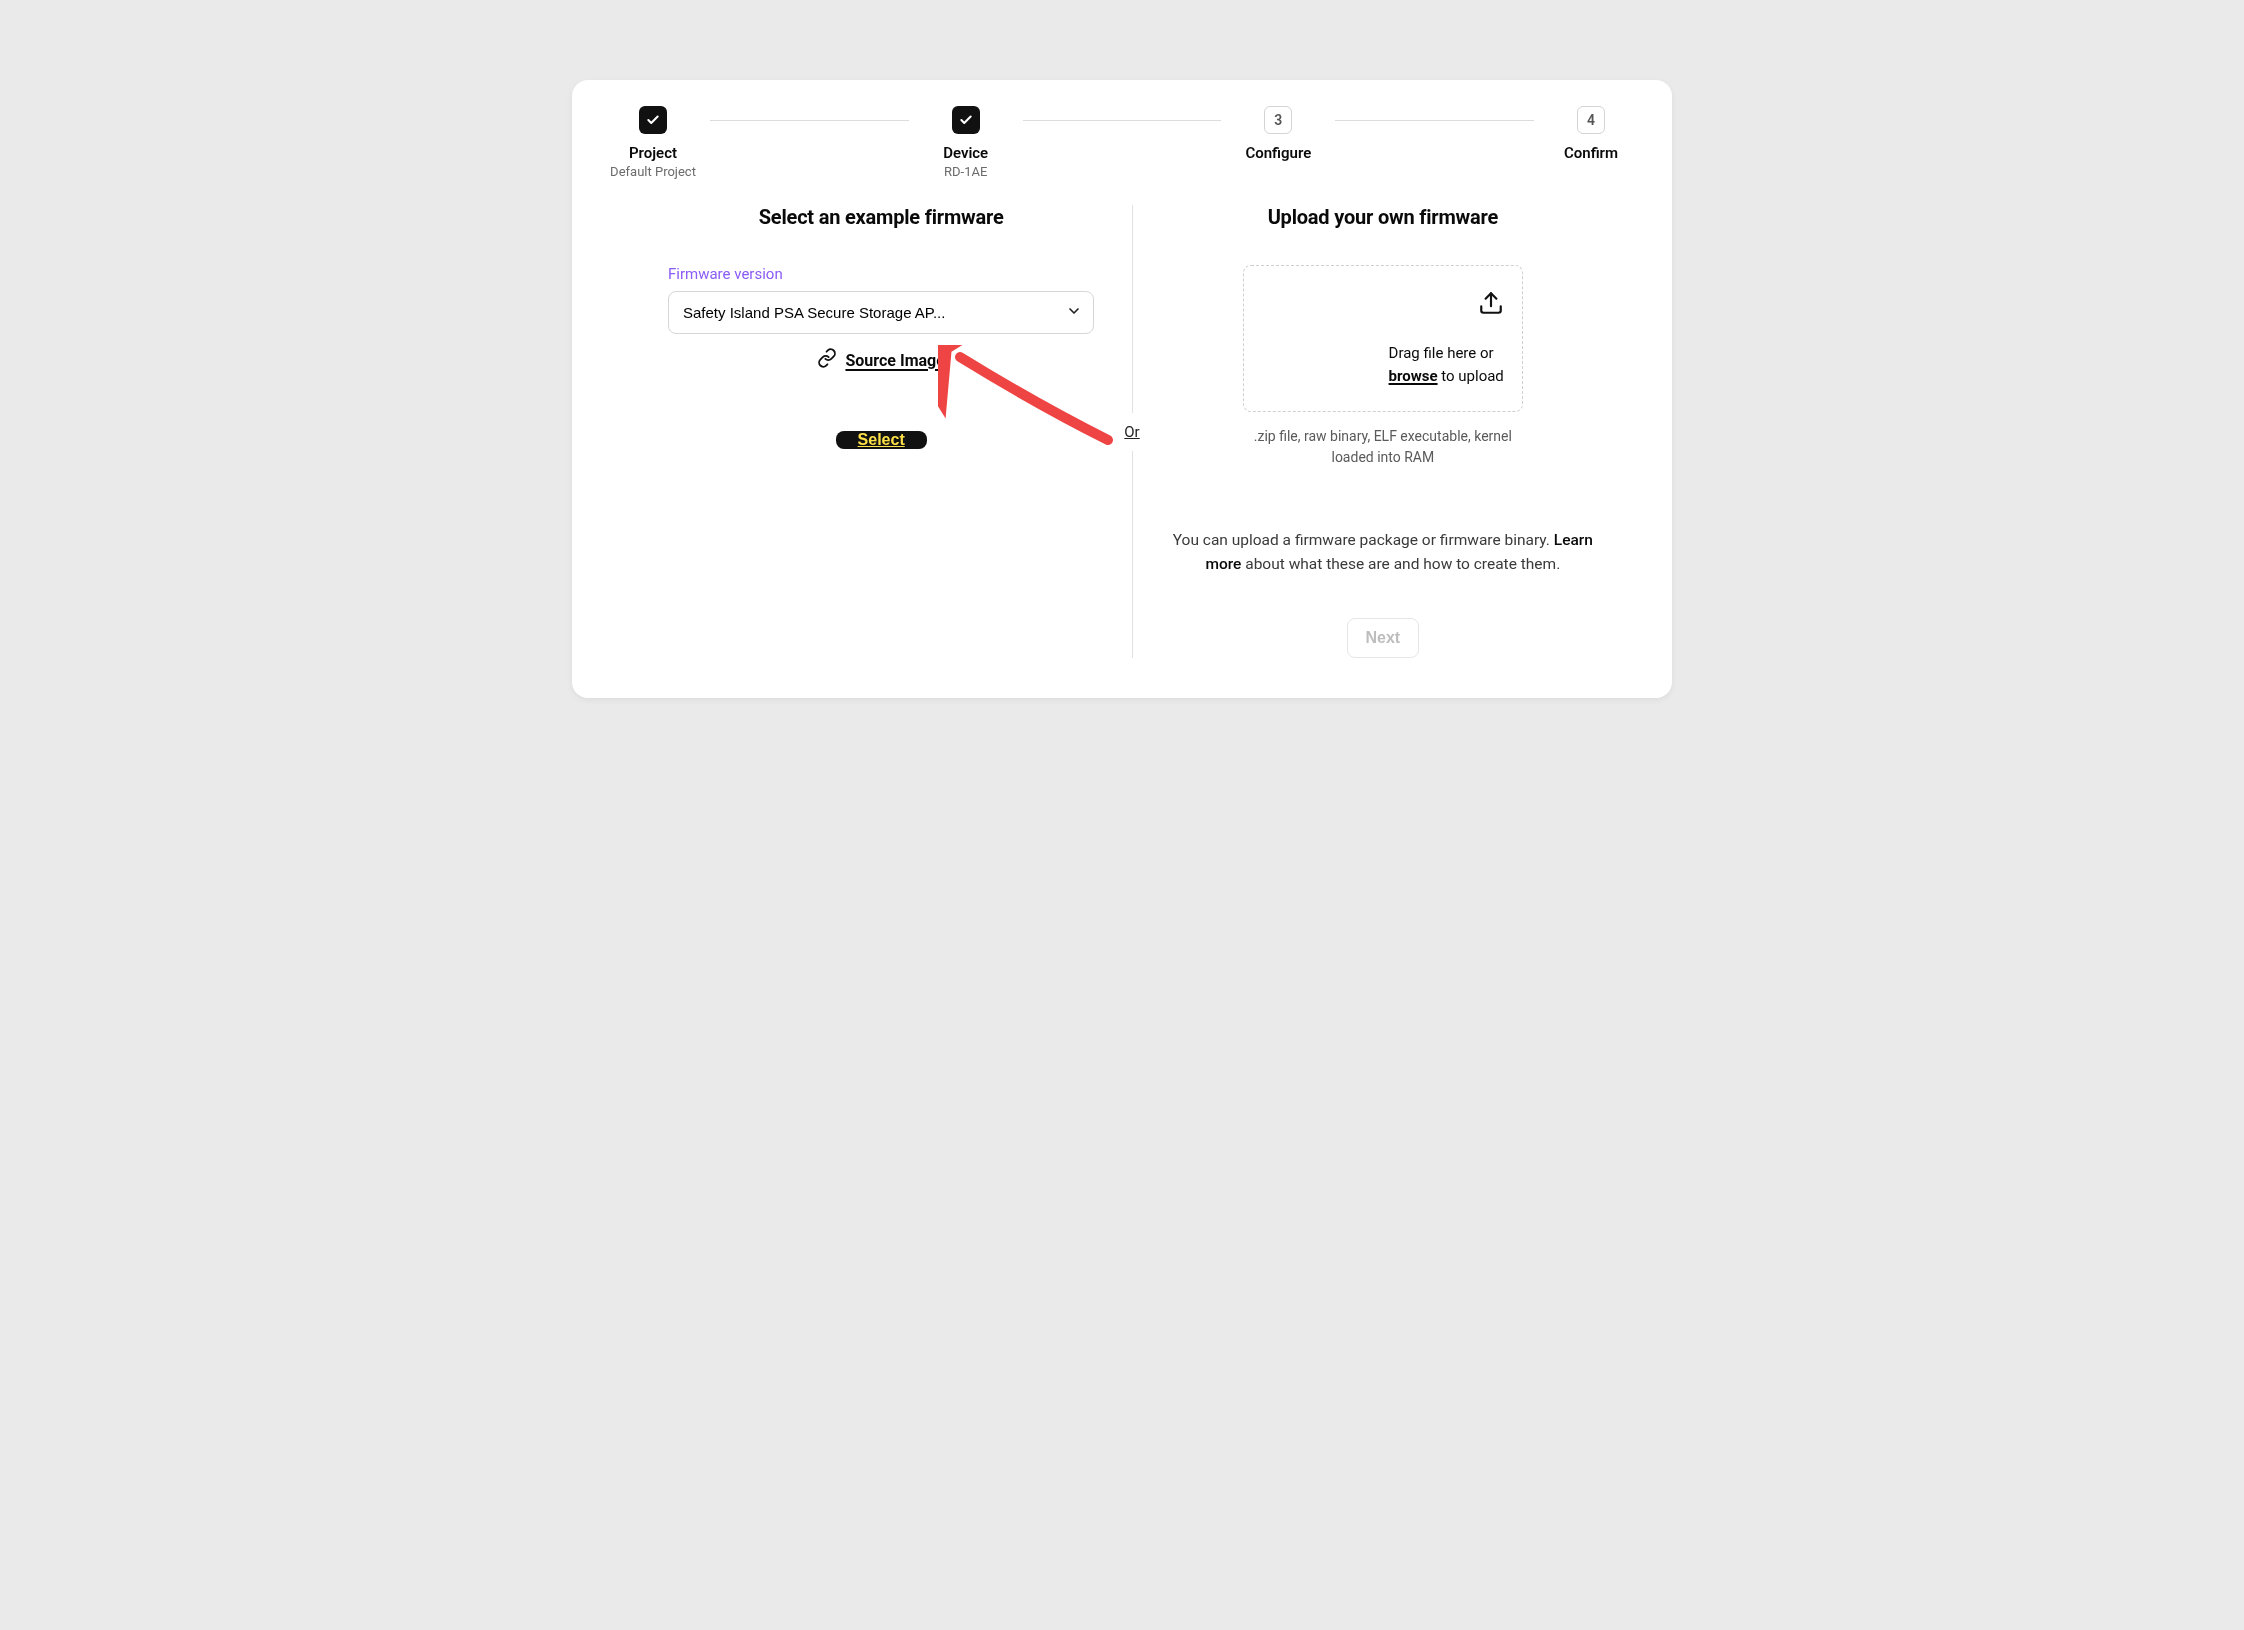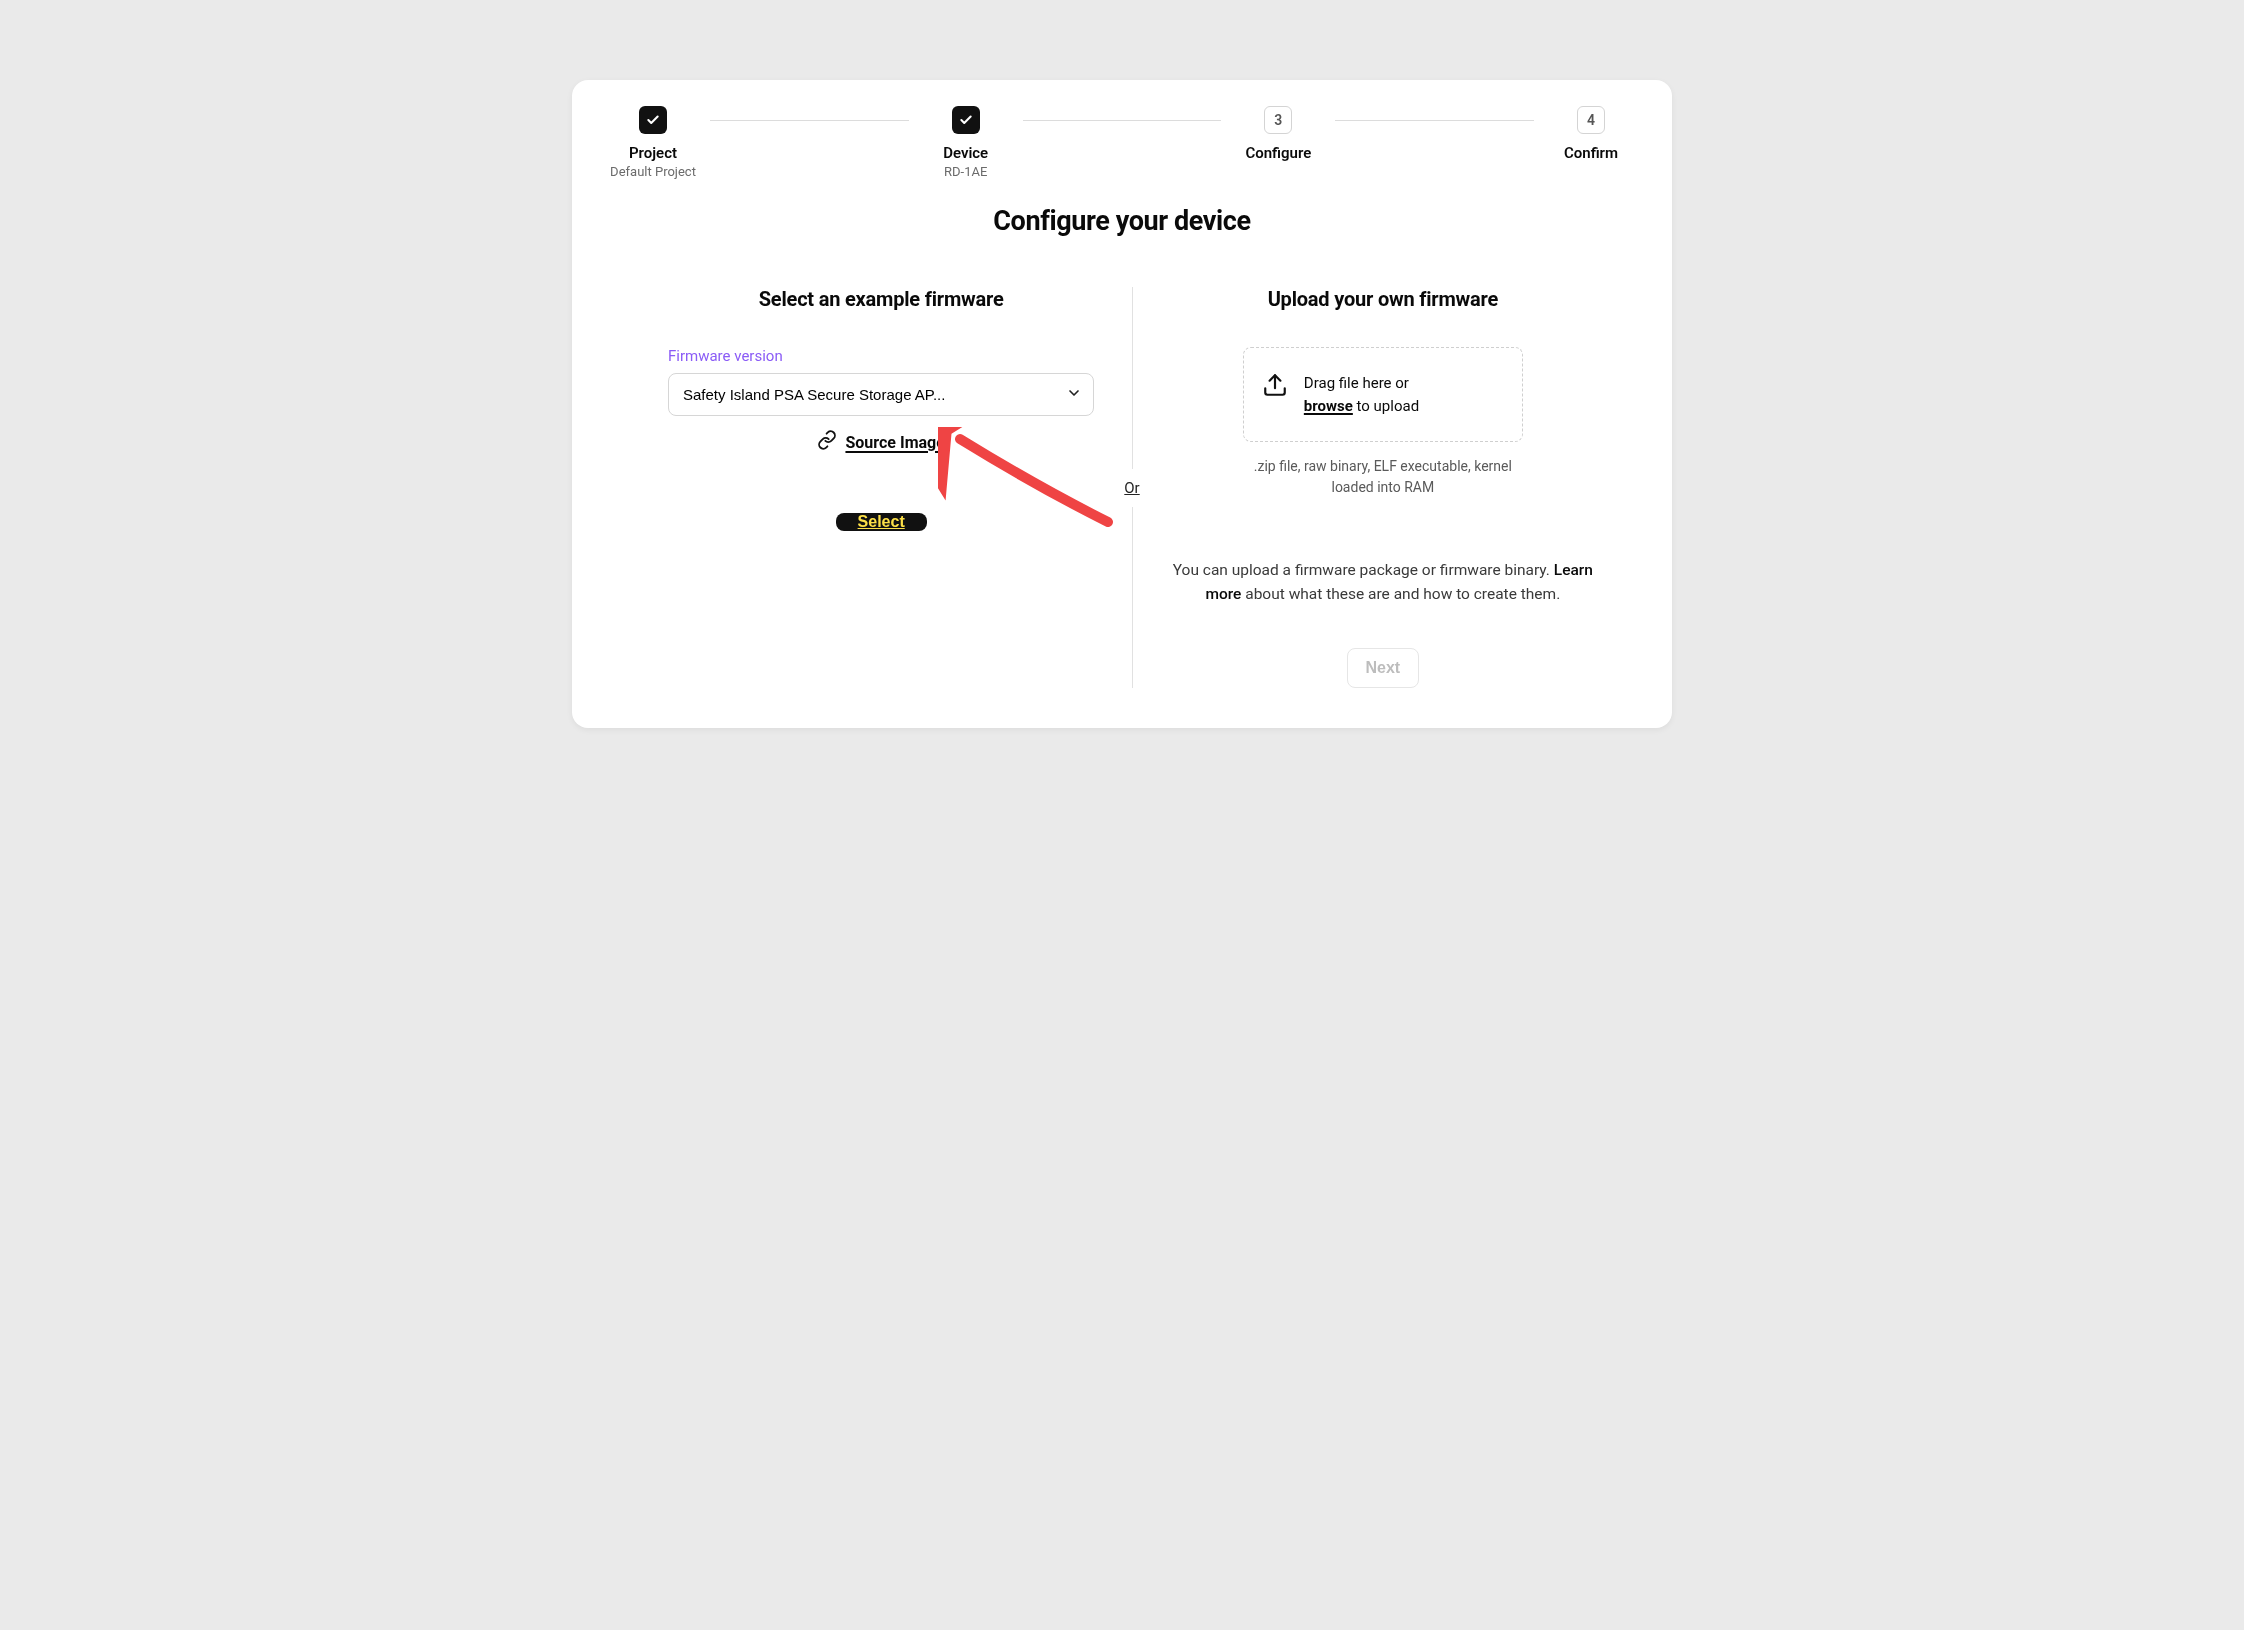--- a/index.html
+++ b/index.html
@@ -159,23 +159,24 @@
   padding: 0 22px;
   cursor: pointer;
   text-decoration: underline;
 }
 .drop-zone {
   border: 1px dashed #cfcfcf;
   border-radius: 8px;
   width: 280px;
   padding: 24px 18px;
   display: flex;
-  align-items: flex-start;
-  gap: 16px;
+  align-items: flex-end;
+  gap: 22px;
   margin-bottom: 14px;
+  flex-direction: column;
 }
 .drop-text { font-size: 15px; line-height: 1.5; }
 .drop-text .browse { font-weight: 700; text-decoration: underline; text-underline-offset: 2px; cursor: pointer; text-decoration-thickness: 2px; }
 .hint {
   font-size: 14px;
   color: #5a5a5a;
   text-align: center;
   max-width: 300px;
   line-height: 1.5;
   margin-bottom: 60px;
@@ -249,21 +250,20 @@
       <div class="step-box step-pending">3</div>
       <div class="step-label">Configure</div>
     </div>
     <div class="step-line"></div>
     <div class="step">
       <div class="step-box step-pending">4</div>
       <div class="step-label">Confirm</div>
     </div>
   </div>
 
-  <h1 class="title">Configure your device</h1>
 
   <div class="columns">
 
     <div class="col col-left">
       <h2>Select an example firmware</h2>
       <div class="field-label">Firmware version</div>
       <div class="select-wrap" style="position:relative;">
         <button class="select">Safety Island PSA Secure Storage AP...</button>
         <span class="select-chevron">
           <svg width="16" height="16" viewBox="0 0 24 24" fill="none" stroke="#222" stroke-width="2.5" stroke-linecap="round" stroke-linejoin="round">

